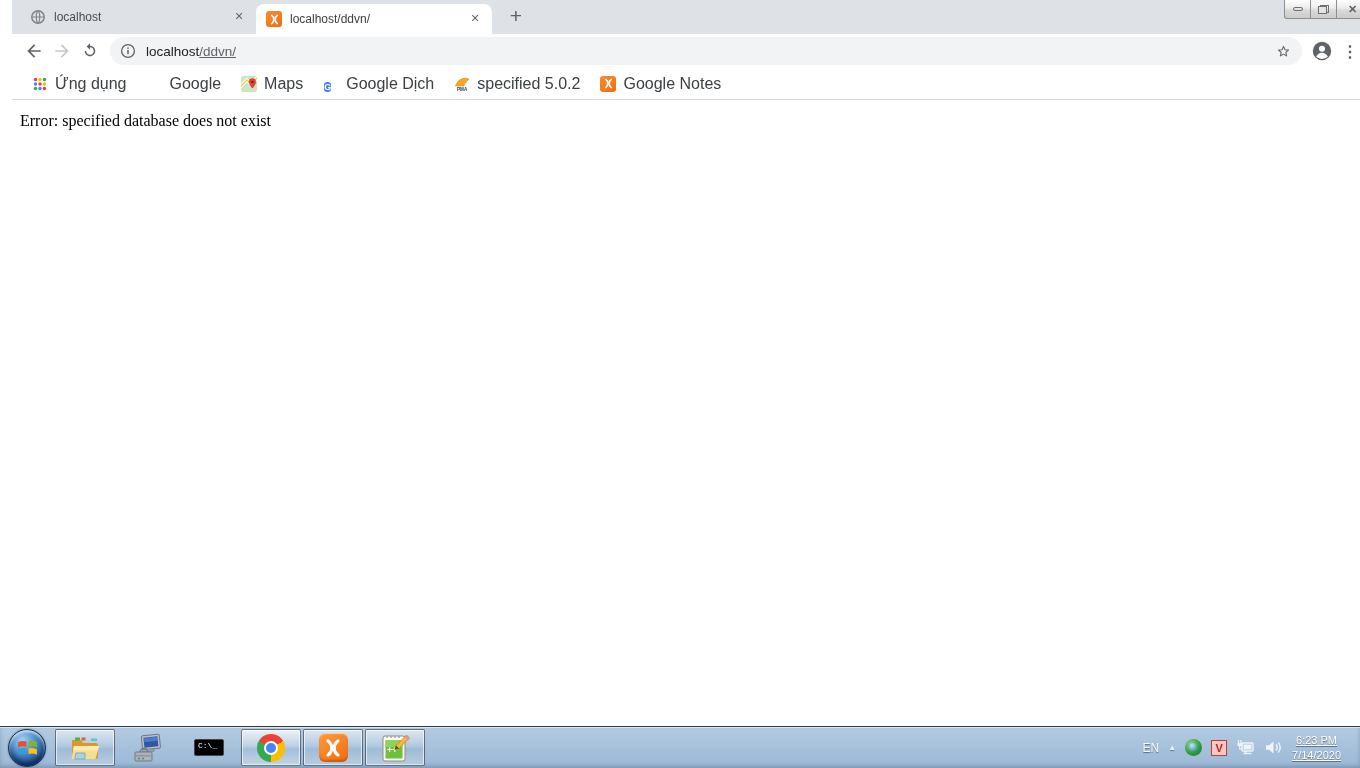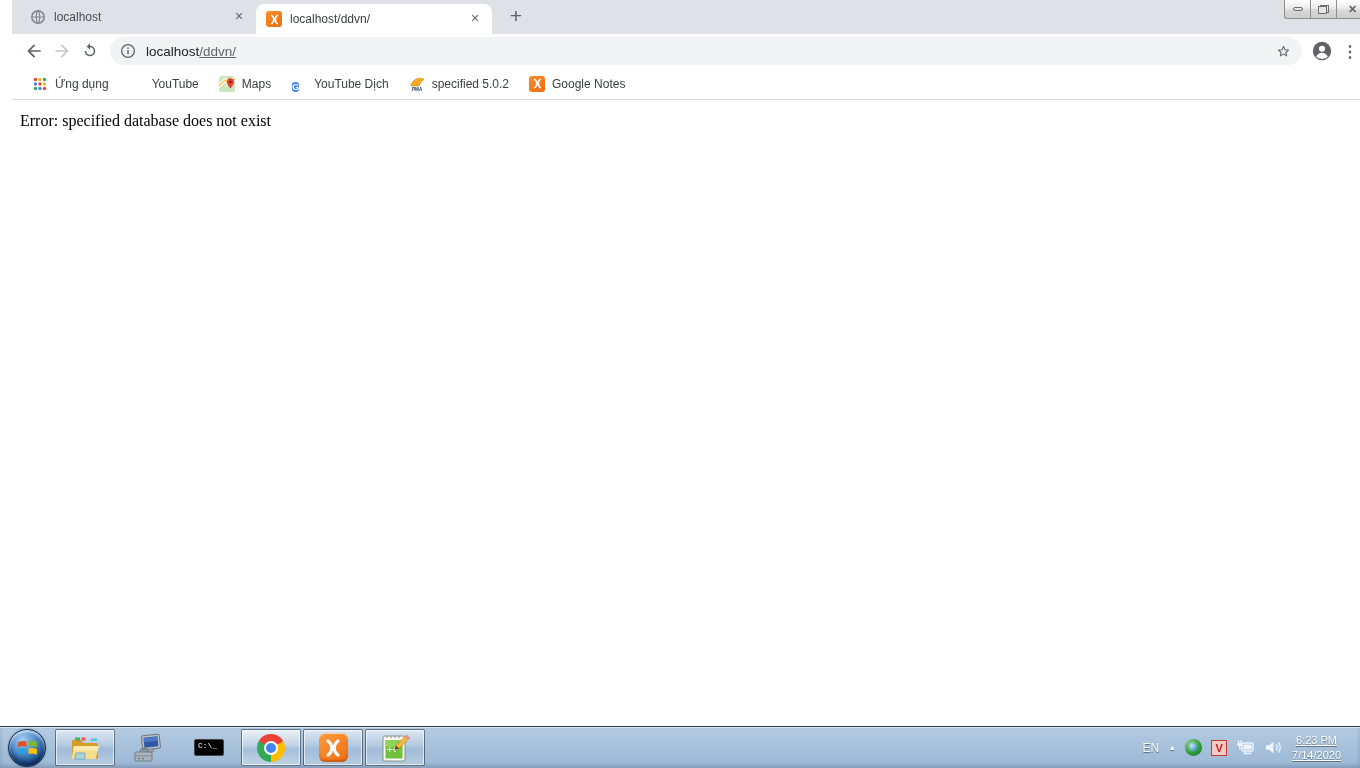--- a/index.html
+++ b/index.html
@@ -29,21 +29,21 @@
   
   .toolbar { height:34px; background:#fff; display:flex; align-items:center; padding:0 8px; }
   .nav-btn { width:28px; height:28px; border-radius:50%; display:flex; align-items:center; justify-content:center; flex:0 0 auto; }
   .omnibox { flex:1; height:28px; margin:0 6px; background:#f1f3f4; border-radius:14px; display:flex; align-items:center; padding:0 10px 0 10px; }
   .url { flex:1; margin-left:10px; font-size:13.5px; white-space:nowrap; overflow:hidden; }
   .url .host { color:#202124; } .url .path { color:#5f6368;text-decoration:underline; }
 
   
   .bookmarks { height:32px; background:#fff; border-bottom:1px solid #d8dadd; display:flex; align-items:center; padding:0 12px; }
   .bm { display:flex; align-items:center; height:24px; padding:0 8px; border-radius:12px; margin-right:4px; }
-  .bm-label { margin-left:7px; font-size:12px; color:#3c4043; white-space:nowrap; }
+  .bm-label { margin-left:7px; font-size:16px; color:#3c4043; white-space:nowrap; }
   .bm-ico { width:16px; height:16px; flex:0 0 16px; position:relative; }
 
   .yt-badge { width:16px; height:12px; margin-top:2px; background:#f00; border-radius:3px; position:relative; }
   .yt-badge::after { content:""; position:absolute; left:6px; top:3px; border-left:5px solid #fff; border-top:3px solid transparent; border-bottom:3px solid transparent; }
   .gt-badge { width:14px; height:14px; margin:1px; background:#4285f4; border-radius:3px; color:#fff; font-size:9px; font-weight:bold; text-align:center; line-height:14px; }
   .xampp-fav { width:16px; height:16px; border-radius:3px; background:linear-gradient(145deg,#fb8c2c,#ee6d0d); display:flex; align-items:center; justify-content:center; }
 
   
   .page { height:626px; background:#fff; }
   .error-text { font-family:"Liberation Serif", serif; font-size:16px; color:#000; padding:12px 0 0 8px; }
@@ -169,35 +169,35 @@
           <circle cx="8" cy="8" r="1.7" fill="#ea4335"></circle>
           <circle cx="12.5" cy="8" r="1.7" fill="#fbbc04"></circle>
         <circle cx="3.5" cy="12.5" r="1.7" fill="#34a853"></circle>
           <circle cx="8" cy="12.5" r="1.7" fill="#4285f4"></circle>
           <circle cx="12.5" cy="12.5" r="1.7" fill="#ea4335"></circle>
       </svg>
       <span class="bm-label">Ứng dụng</span>
     </div>
     <div class="bm">
       <span class="bm-ico"><span class="yt-badge"></span></span>
-      <span class="bm-label">YouTube</span>
+      <span class="bm-label">Google</span>
     </div>
     <div class="bm">
       <svg class="bm-ico" viewBox="0 0 16 16">
         <rect width="16" height="16" rx="2.5" fill="#cde6c2"></rect>
         <path d="M-1 11 L6 4 L10 8 L17 1" stroke="#fff" stroke-width="3.4" fill="none"></path>
         <path d="M-1 11 L6 4 L10 8 L17 1" stroke="#f9cb3c" stroke-width="1.4" fill="none"></path>
         <path d="M11.4 2.6a3.3 3.3 0 0 1 3.3 3.3c0 2.4-3.3 6.2-3.3 6.2S8.1 8.3 8.1 5.9a3.3 3.3 0 0 1 3.3-3.3z" fill="#ea4335" stroke="#a31b12" stroke-width=".4"></path>
         <circle cx="11.4" cy="5.9" r="1.2" fill="#7a1410"></circle>
       </svg>
       <span class="bm-label">Maps</span>
     </div>
     <div class="bm">
       <span class="bm-ico"><span class="gt-badge">G</span></span>
-      <span class="bm-label">YouTube Dịch</span>
+      <span class="bm-label">Google Dịch</span>
     </div>
     <div class="bm">
       <svg class="bm-ico" viewBox="0 0 16 16">
         <path d="M1.5 10 C4 2.5, 10.5 1, 15 3.2 C11.5 5.8, 10.5 8.6, 9.8 10 z" fill="#f6a821" stroke="#c97a10" stroke-width=".5"></path>
         <text x="3" y="14.6" font-size="4.6" font-weight="bold" fill="#16324f" font-family="Liberation Sans, sans-serif">PMA</text>
       </svg>
       <span class="bm-label">specified 5.0.2</span>
     </div>
     <div class="bm">
       <span class="bm-ico">

